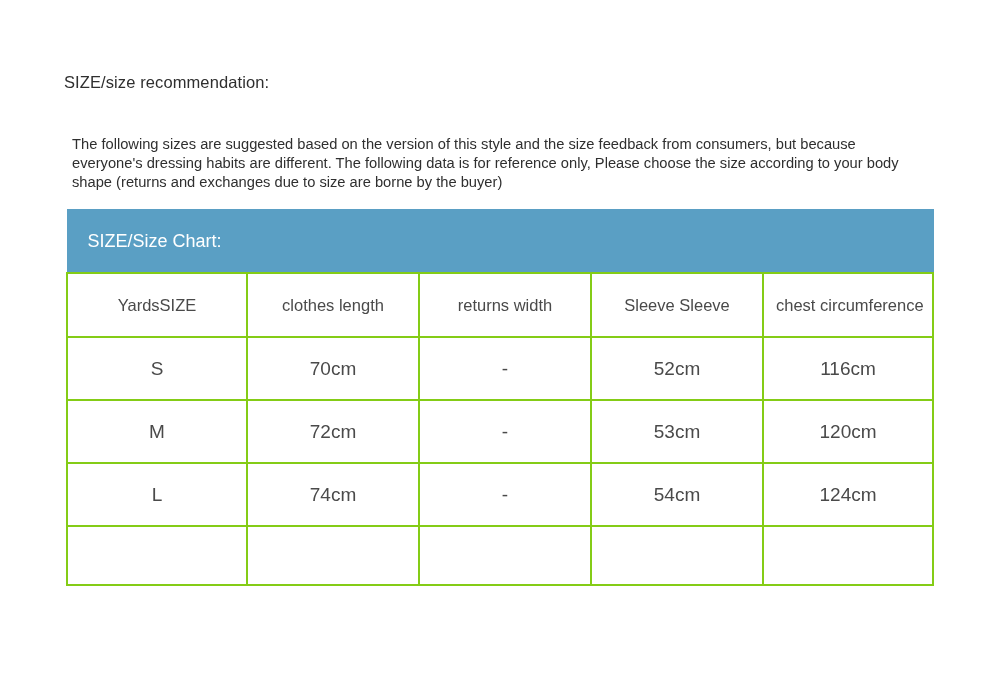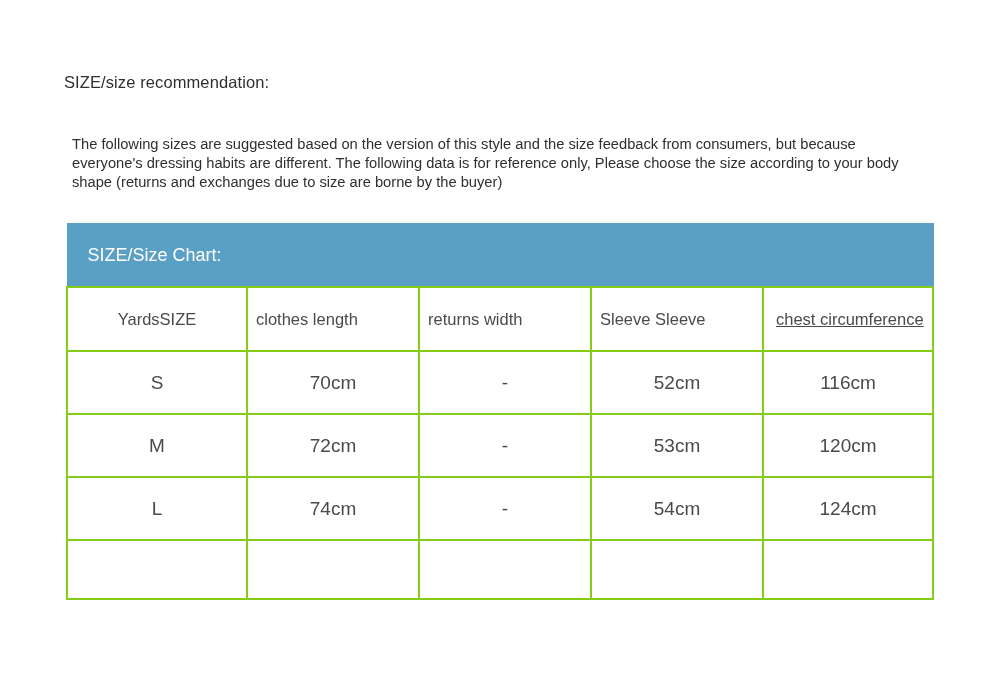--- a/index.html
+++ b/index.html
@@ -36,21 +36,21 @@
     font-size: 14.7px;
     line-height: 19px;
     color: #2f2f2f;
   }
   .intro p {
     margin: 8px;
   }
   .table-wrap {
     position: absolute;
     left: 66px;
-    top: 223px;
+    top: 209px;
     width: 866px;
   }
   table.size-table {
     border-collapse: collapse;
     width: 866px;
     table-layout: fixed;
   }
   table.size-table td, table.size-table th {
     border: 2px solid #84cc16;
     padding: 0;
@@ -63,32 +63,31 @@
     height: 62px;
     padding-left: 20px !important;
     text-align: left;
     border: 1px solid #5a9fc4 !important;
     vertical-align: middle;
   }
   .head-row td {
     height: 62px;
     font-size: 16.5px;
     color: #4a4a4a;
-    text-align: left;
+    text-align: center;
     vertical-align: middle;
     padding: 0 8px !important;
     line-height: 20px;
   }
   .head-row td.left-align {
     text-align: center;
   }
   .head-row td.chest-head {
     text-align: left;
     padding-left: 12px !important;
-    text-decoration: underline;
   }
   .data-row td {
     height: 61px;
     font-size: 19px;
     color: #4a4a4a;
     text-align: center;
     vertical-align: middle;
   }
   .empty-row td {
     height: 57px;

